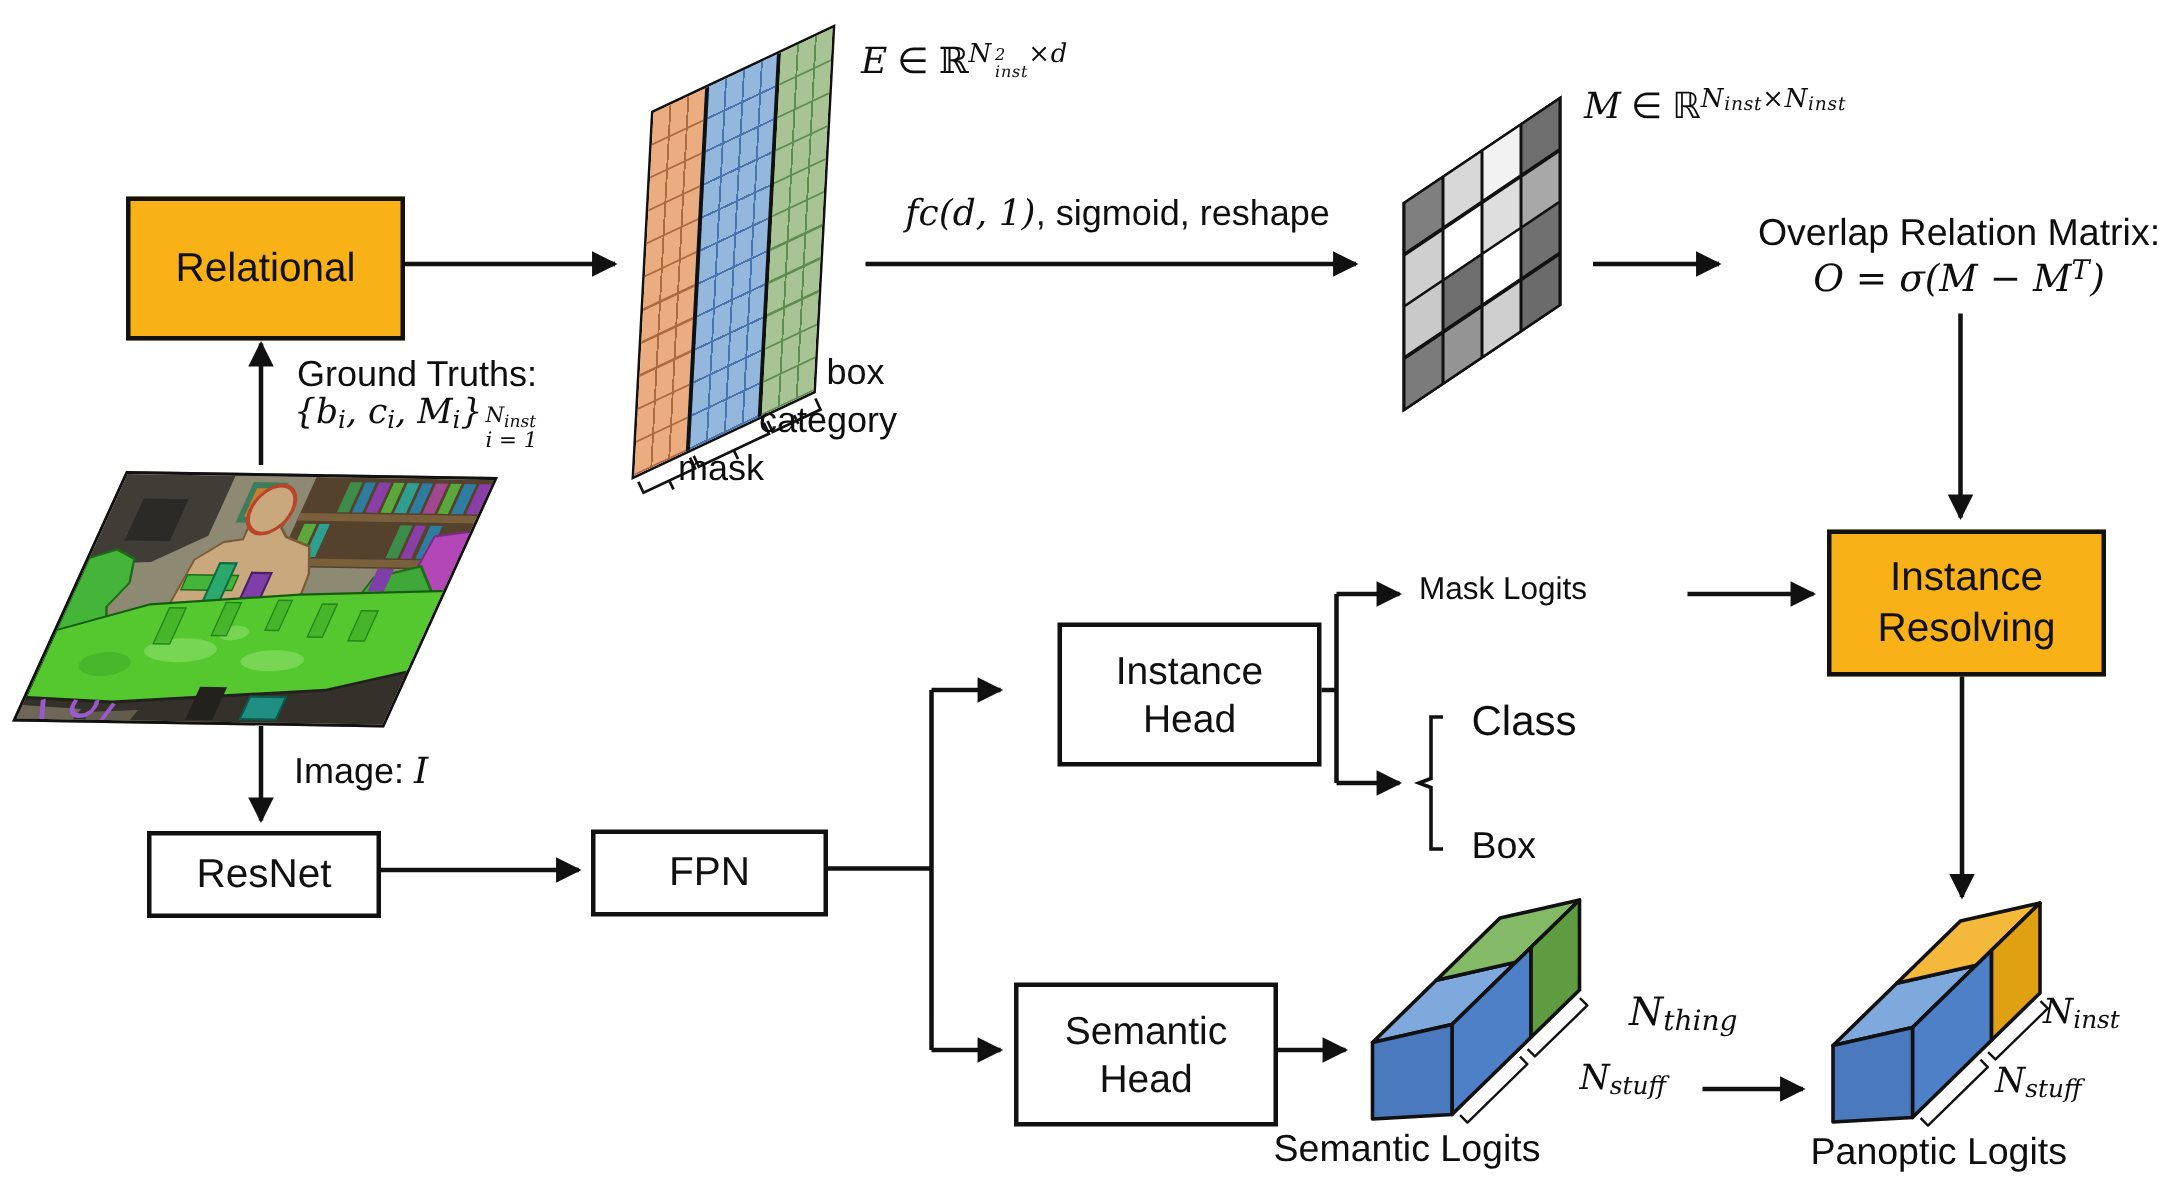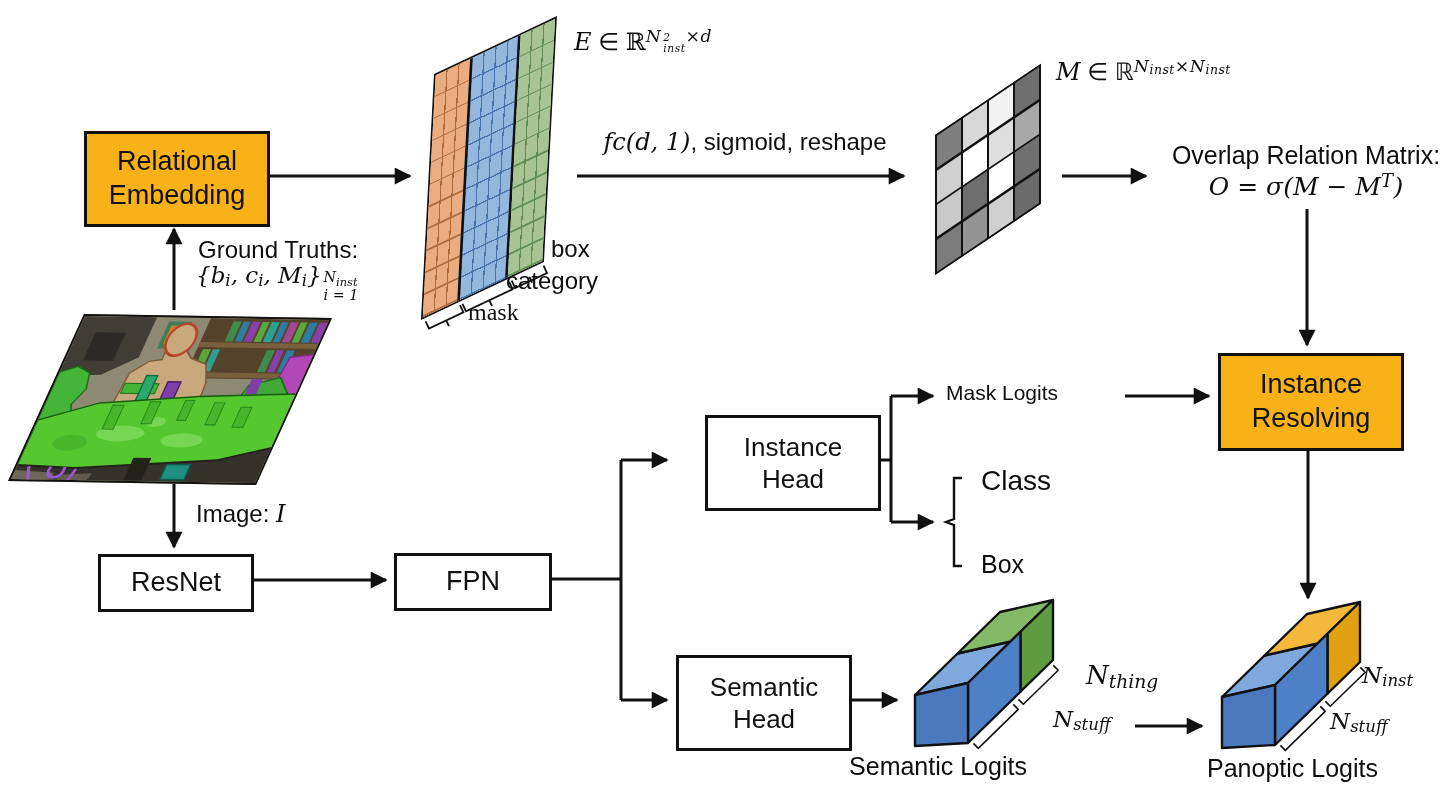--- a/index.html
+++ b/index.html
@@ -189,21 +189,20 @@
     <polygon points="0,154 40,156 36,167 0,167" fill="#6E6757"></polygon>
     <polygon points="44,158 78,156 74,167 48,167" opacity="0.8" fill="#6E6757"></polygon>
     <rect x="112" y="140" width="18" height="22" fill="#23211C"></rect>
     <path d="M12,150 L18,166 M34,150 C30,164 52,164 48,150 M60,152 L56,166" fill="none" stroke-width="3" stroke="#9A5ACF"></path>
     <rect x="148" y="146" width="24" height="15" stroke="#0a5a50" stroke-width="1.5" fill="#1F8F82"></rect>
   </svg>
 </div>
 
 <div class="node" style="left: 84px; top: 131px; width: 180px; height: 90px; background-color: rgb(248, 178, 23);">
   <span>Relational</span>
-  <span>Embedding</span>
 </div>
 
 <div class="node" style="left: 1218px; top: 353px; width: 180px; height: 92px; background-color: rgb(248, 178, 23);">
   <span>Instance</span>
   <span>Resolving</span>
 </div>
 
 <div class="node small" style="left:98px;top:554px;width:150px;height:52px;">
   <span>ResNet</span>
 </div>
@@ -266,21 +265,21 @@
 </div>
 
 <div class="lbl" style="left:981px;top:465px;font-size:28px;">
   <span>Class</span>
 </div>
 
 <div class="lbl" style="left:981px;top:550px;font-size:25px;">
   <span>Box</span>
 </div>
 
-<div class="lbl" style="left:468px;top:299px;font-family:Liberation Serif, serif;">
+<div class="lbl" style="left:452px;top:299px;">
   <span>mask</span>
 </div>
 <div class="lbl" style="left:506px;top:267px;">
   <span>category</span>
 </div>
 <div class="lbl" style="left:551px;top:235px;">
   <span>box</span>
 </div>
 
 <div class="lbl math" style="left:1086px;top:660px;font-size:26px;">

